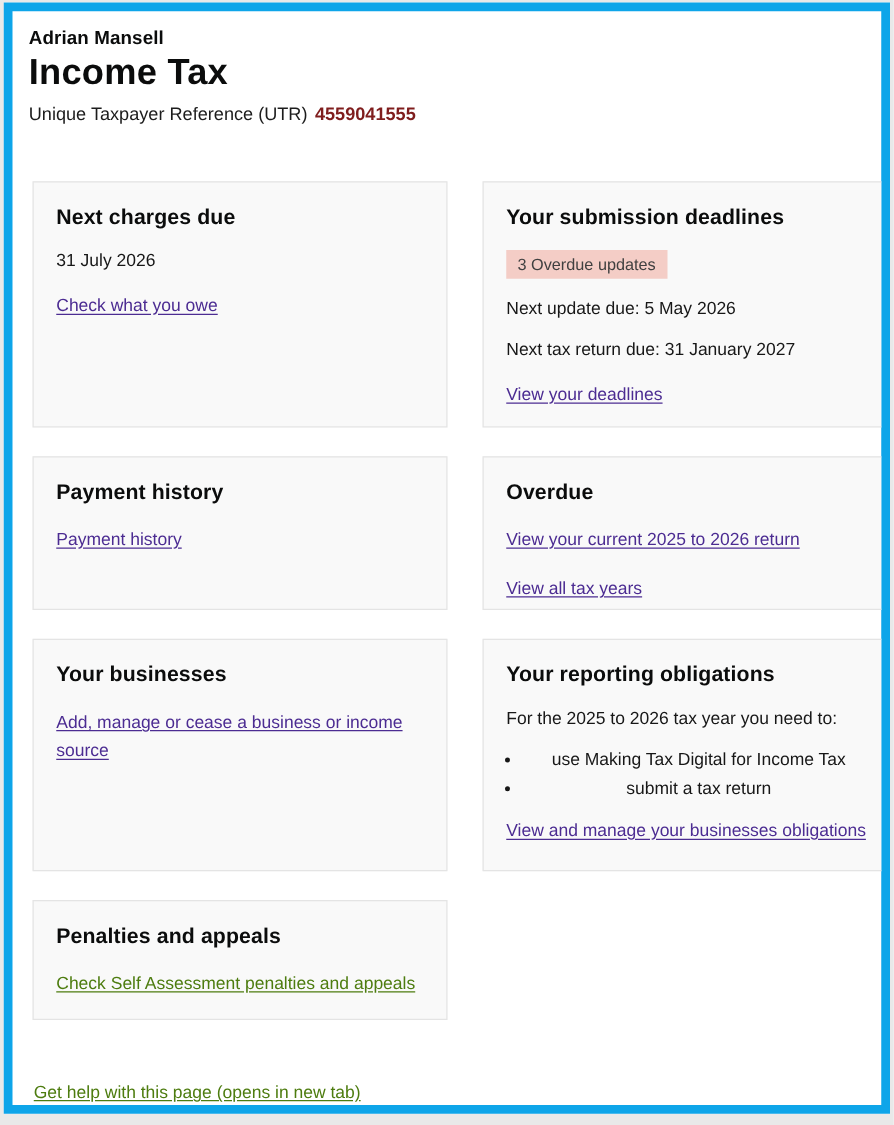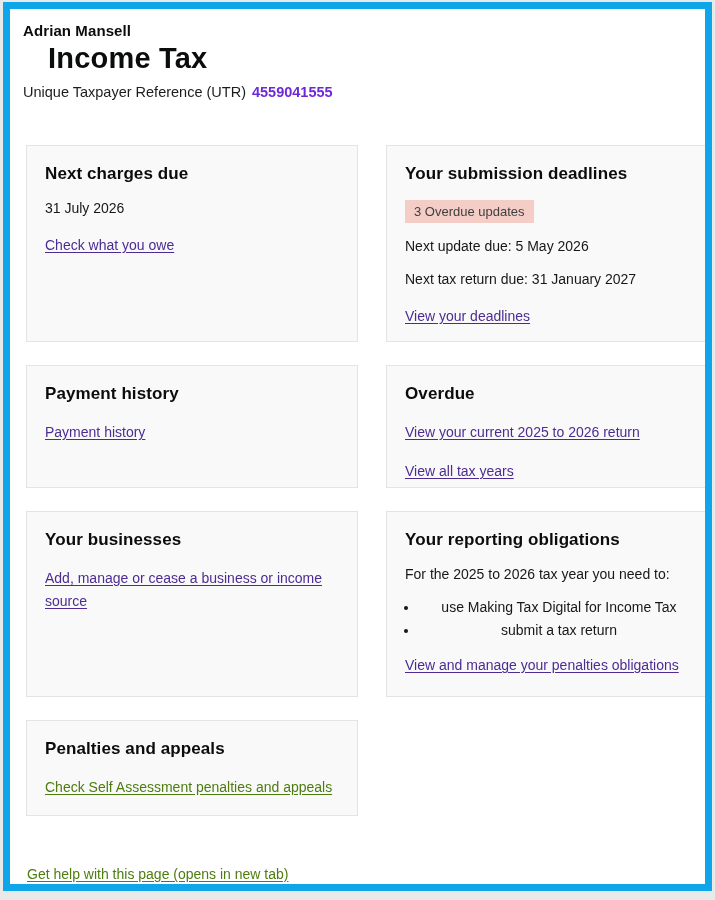--- a/index.html
+++ b/index.html
@@ -15,23 +15,23 @@
     position: absolute;
     top: 2px; left: 3px; right: 3px; bottom: 9px;
     background: #ffffff;
     border: 7px solid #0ea5e9;
     overflow: hidden;
   }
   .content { padding: 13px 0 0 13px; }
 
   
   .caption   { font-size: 15px; font-weight: bold; letter-spacing: .1px; }
-  .title     { font-size: 29px; font-weight: bold; margin-top: 3px; letter-spacing: .2px; margin-left: 25px; }
+  .title     { font-size: 29px; font-weight: bold; margin-top: 3px; letter-spacing: .2px; }
   .utr-line  { font-size: 14.5px; margin-top: 9px; color: #1c1c1c; }
-  .utr-value { font-weight: bold; color: #6d28d9; margin-left: 6px; }
+  .utr-value { font-weight: bold; color: #7f1d1d; margin-left: 6px; }
 
   
   .grid {
     margin: 45px 0 0 3px;
     width: 692px;
     display: grid;
     grid-template-columns: 332px 332px;
     grid-template-rows: 197px 123px 186px 96px;
     column-gap: 28px;
     row-gap: 23px;
@@ -118,21 +118,21 @@
         <div class="link-row"><a class="link visited">Add, manage or cease a business or income source</a></div>
       </div>
 
       <div class="card">
         <h2>Your reporting obligations</h2>
         <p>For the 2025 to 2026 tax year you need to:</p>
         <ul class="bullets">
           <li>use Making Tax Digital for Income Tax</li>
           <li>submit a tax return</li>
         </ul>
-        <div class="link-row"><a class="link visited">View and manage your penalties obligations</a></div>
+        <div class="link-row"><a class="link visited">View and manage your businesses obligations</a></div>
       </div>
 
       <div class="card">
         <h2>Penalties and appeals</h2>
         <div class="link-row"><a class="link blue">Check Self Assessment penalties and appeals</a></div>
       </div>
 
     </div>
 
     <div class="footer">

